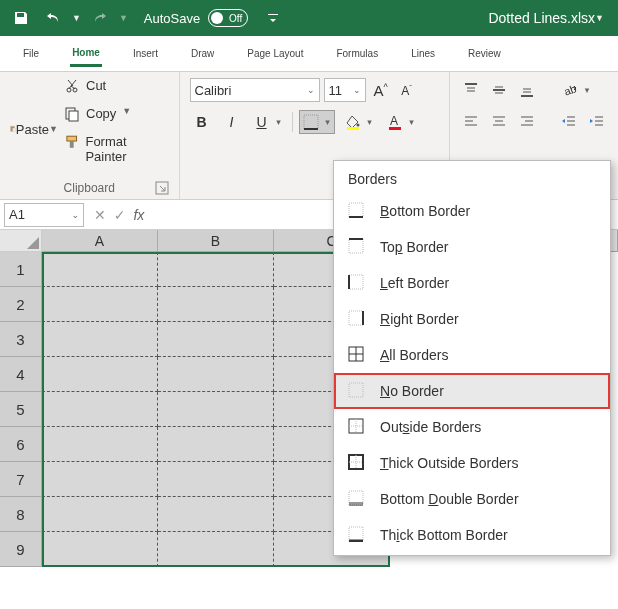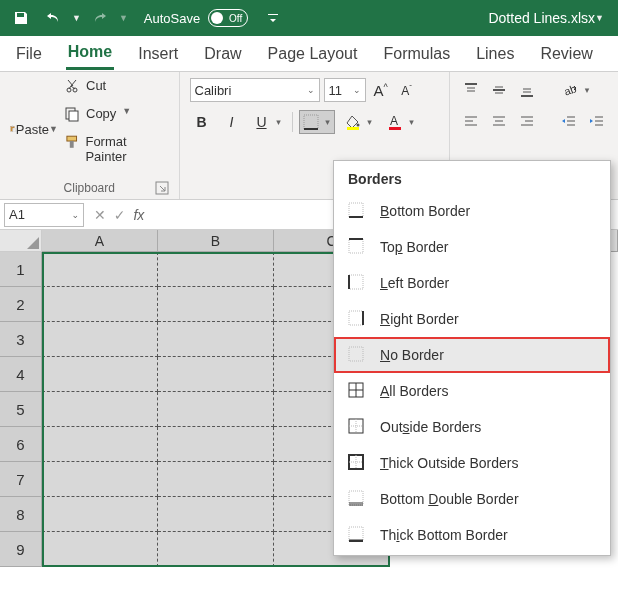--- a/index.html
+++ b/index.html
@@ -10,21 +10,21 @@
 .titlebar .qat { display: flex; align-items: center; gap: 6px; }
 .qat-btn { width: 26px; height: 26px; display: flex; align-items: center; justify-content: center; cursor: pointer; }
 .qat-btn svg { fill: #fff; }
 .autosave { display: flex; align-items: center; gap: 8px; margin-left: 16px; font-size: 13px; }
 .autosave-toggle { width: 40px; height: 18px; border: 1px solid #fff; border-radius: 10px; position: relative; font-size: 10px; display: flex; align-items: center; justify-content: flex-end; padding-right: 5px; }
 .autosave-toggle::before { content: ""; position: absolute; left: 2px; top: 2px; width: 12px; height: 12px; border-radius: 50%; background: #fff; }
 .titlebar .filename { margin-left: auto; margin-right: 6px; font-size: 14px; display: flex; align-items: center; }
 
 
 .tabs { height: 36px; display: flex; align-items: center; gap: 22px; padding: 0 14px; border-bottom: 1px solid #d0d0d0; }
-.tab { font-size: 16px; padding: 6px 2px; cursor: pointer; color: #444; }
+.tab { font-size: 10px; padding: 6px 2px; cursor: pointer; color: #444; margin-left: 7px; }
 .tab.active { color: #217346; border-bottom: 3px solid #217346; font-weight: 600; }
 
 
 .ribbon { height: 128px; display: flex; background: #f3f2f1; border-bottom: 1px solid #d0d0d0; }
 .group { border-right: 1px solid #d8d8d8; padding: 6px 10px 2px; display: flex; flex-direction: column; }
 .group-body { flex: 1; display: flex; }
 .group-label { text-align: center; font-size: 12px; color: #666; padding: 2px 0; position: relative; }
 .dialog-launcher { position: absolute; right: 0; bottom: 2px; width: 14px; height: 14px; }
 
 
@@ -60,21 +60,21 @@
 .col-h { width: 116px; background: #d0d0d0; border-right: 1px solid #aaa; border-bottom: 1px solid #aaa; text-align: center; line-height: 22px; font-size: 14px; }
 .rows { }
 .row { display: flex; height: 35px; }
 .row-h { width: 42px; background: #d0d0d0; border-right: 1px solid #aaa; border-bottom: 1px solid #aaa; text-align: center; line-height: 35px; font-size: 15px; }
 .cell { width: 116px; border-right: 1px dashed #555; border-bottom: 1px dashed #555; background: #d8d8d8; }
 .row:first-child .cell:first-child { background: #fff; }
 .selection-outline { position: absolute; left: 42px; top: 22px; width: 348px; height: 315px; border: 2px solid #217346; pointer-events: none; }
 
 
 .border-menu { position: absolute; left: 333px; top: 160px; width: 278px; background: #fff; border: 1px solid #bbb; box-shadow: 3px 3px 8px rgba(0,0,0,0.25); z-index: 100; padding: 6px 0 2px; }
-.border-menu .title { font-weight: 700; font-size: 14px; padding: 4px 14px 6px; }
+.border-menu .title { font-weight: 400; font-size: 14px; padding: 4px 14px 6px; }
 .menu-item { display: flex; align-items: center; gap: 14px; padding: 9px 14px; font-size: 14px; cursor: pointer; }
 .menu-item.highlighted { background: #e9e9e9; outline: 2px solid #e53935; outline-offset: -2px; }
 .menu-item .icon { width: 18px; height: 18px; display: flex; }
 .menu-item .underline { text-decoration: underline; }
 
 .chev { font-size: 9px; color: #eee; }
 .caret { font-size: 9px; color: #666; }
 </style>
 </head>
 <body>
@@ -426,38 +426,38 @@
       </div>
       <div class="menu-item">
         <span class="icon">
           <svg width="16" height="16" viewBox="0 0 16 16">
             <rect x="1" y="1" width="14" height="14" fill="none" stroke="#bbb" stroke-dasharray="1 1"></rect>
             <line x1="15" y1="1" x2="15" y2="15" stroke="#333" stroke-width="2"></line>
           </svg>
         </span>
         <span><span class="underline">R</span>ight Border</span>
       </div>
-      <div class="menu-item highlighted">
-        <span class="icon">
-          <svg width="16" height="16" viewBox="0 0 16 16">
-            <rect x="1" y="1" width="14" height="14" fill="none" stroke="#bbb" stroke-dasharray="1 1"></rect>
-          </svg>
-        </span>
-        <span><span class="underline">N</span>o Border</span>
-      </div>
       <div class="menu-item">
         <span class="icon">
           <svg width="16" height="16" viewBox="0 0 16 16">
             <rect x="1" y="1" width="14" height="14" fill="none" stroke="#333"></rect>
             <line x1="8" y1="1" x2="8" y2="15" stroke="#333"></line>
             <line x1="1" y1="8" x2="15" y2="8" stroke="#333"></line>
           </svg>
         </span>
         <span><span class="underline">A</span>ll Borders</span>
       </div>
+      <div class="menu-item highlighted">
+        <span class="icon">
+          <svg width="16" height="16" viewBox="0 0 16 16">
+            <rect x="1" y="1" width="14" height="14" fill="none" stroke="#bbb" stroke-dasharray="1 1"></rect>
+          </svg>
+        </span>
+        <span><span class="underline">N</span>o Border</span>
+      </div>
       <div class="menu-item">
         <span class="icon">
           <svg width="16" height="16" viewBox="0 0 16 16">
             <rect x="1" y="1" width="14" height="14" fill="none" stroke="#333"></rect>
             <line x1="8" y1="1" x2="8" y2="15" stroke="#bbb" stroke-dasharray="1 1"></line>
             <line x1="1" y1="8" x2="15" y2="8" stroke="#bbb" stroke-dasharray="1 1"></line>
           </svg>
         </span>
         <span>Out<span class="underline">s</span>ide Borders</span>
       </div>

